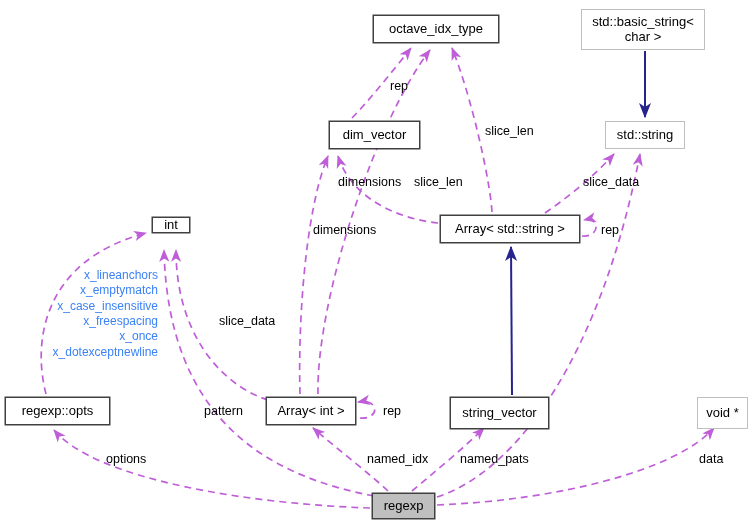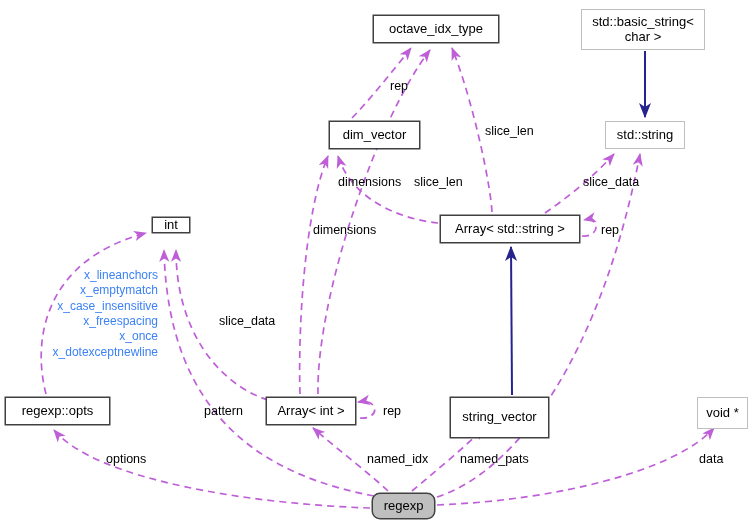--- a/index.html
+++ b/index.html
@@ -135,25 +135,25 @@
   <div class="node light" style="left:605px; top:121px; width:80px; height:28px;">std::string</div>
 
   <div class="node dark" style="left:152px; top:217px; width:38px; height:16px;">int</div>
 
   <div class="node dark" style="left:440px; top:215px; width:140px; height:28px;">Array&lt; std::string &gt;</div>
 
   <div class="node dark" style="left:5px; top:397px; width:105px; height:28px;">regexp::opts</div>
 
   <div class="node dark" style="left:266px; top:397px; width:90px; height:28px;">Array&lt; int &gt;</div>
 
-  <div class="node dark" style="left:450px; top:397px; width:99px; height:41px;">string_vector</div>
+  <div class="node dark" style="left:450px; top:397px; width:99px; height:32px;">string_vector</div>
 
   <div class="node light" style="left:697px; top:397px; width:51px; height:32px;">void *</div>
 
-  <div class="node selected" style="left:372px; top:493px; width:63px; height:26px;border-radius:8px;">regexp</div>
+  <div class="node selected" style="left:372px; top:493px; width:63px; height:26px;">regexp</div>
 
   <div class="edge-label" style="left:390px; top:79px;">rep</div>
 
   <div class="edge-label" style="left:485px; top:124px;">slice_len</div>
 
   <div class="edge-label" style="left:583px; top:175px;">slice_data</div>
 
   <div class="edge-label" style="left:338px; top:175px;">dimensions</div>
 
   <div class="edge-label" style="left:414px; top:175px;">slice_len</div>

